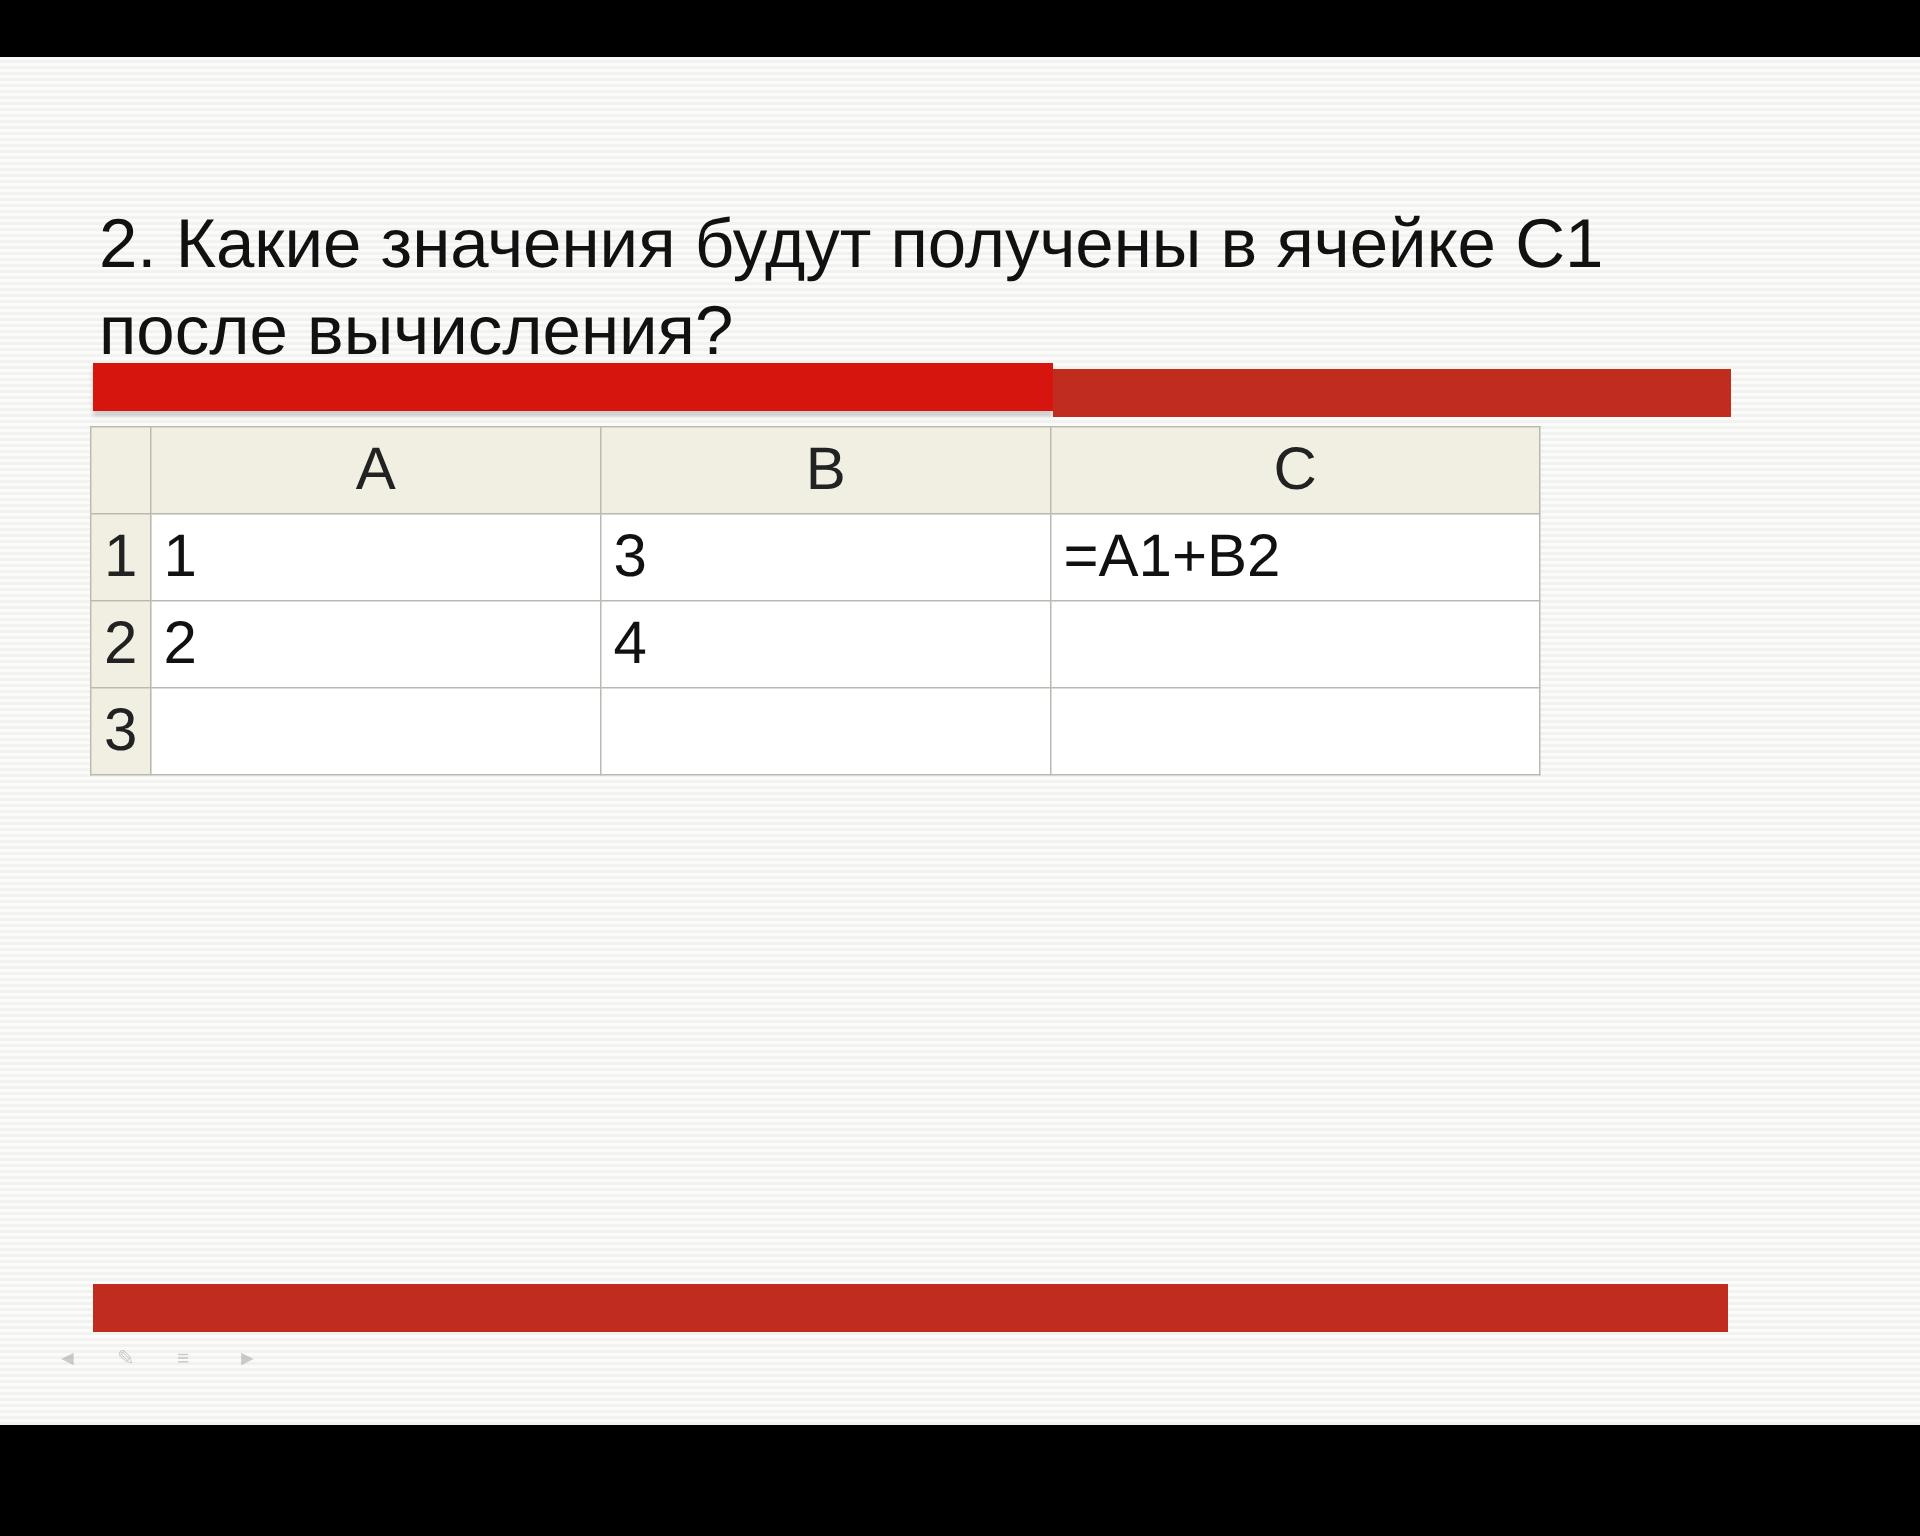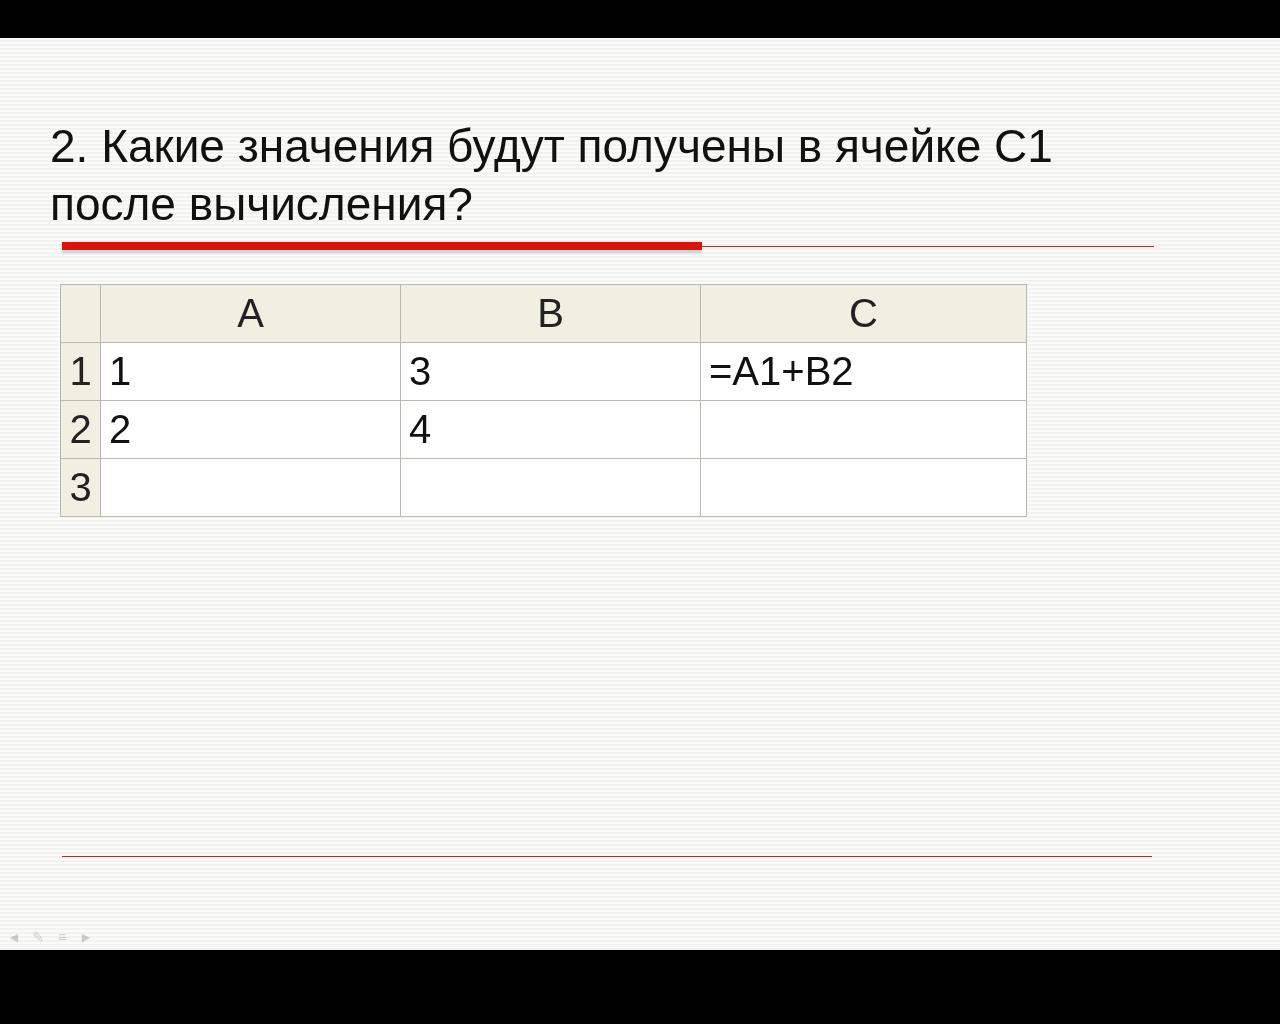--- a/index.html
+++ b/index.html
@@ -1,15 +1,15 @@
 <!DOCTYPE html>
 <html><head>
 <meta charset="utf-8">
 <style>
-  * { box-sizing: border-box; margin: 0; padding: 0; }
+  * { box-sizing: border-box; margin: 0; padding: 16px; }
   html, body { width: 1280px; height: 1024px; overflow: hidden; }
   body {
     background: #000;
     font-family: Verdana, Geneva, sans-serif;
   }
   .slide-wrap {
     position: absolute;
     top: 38px;
     left: 0;
     width: 1280px;

